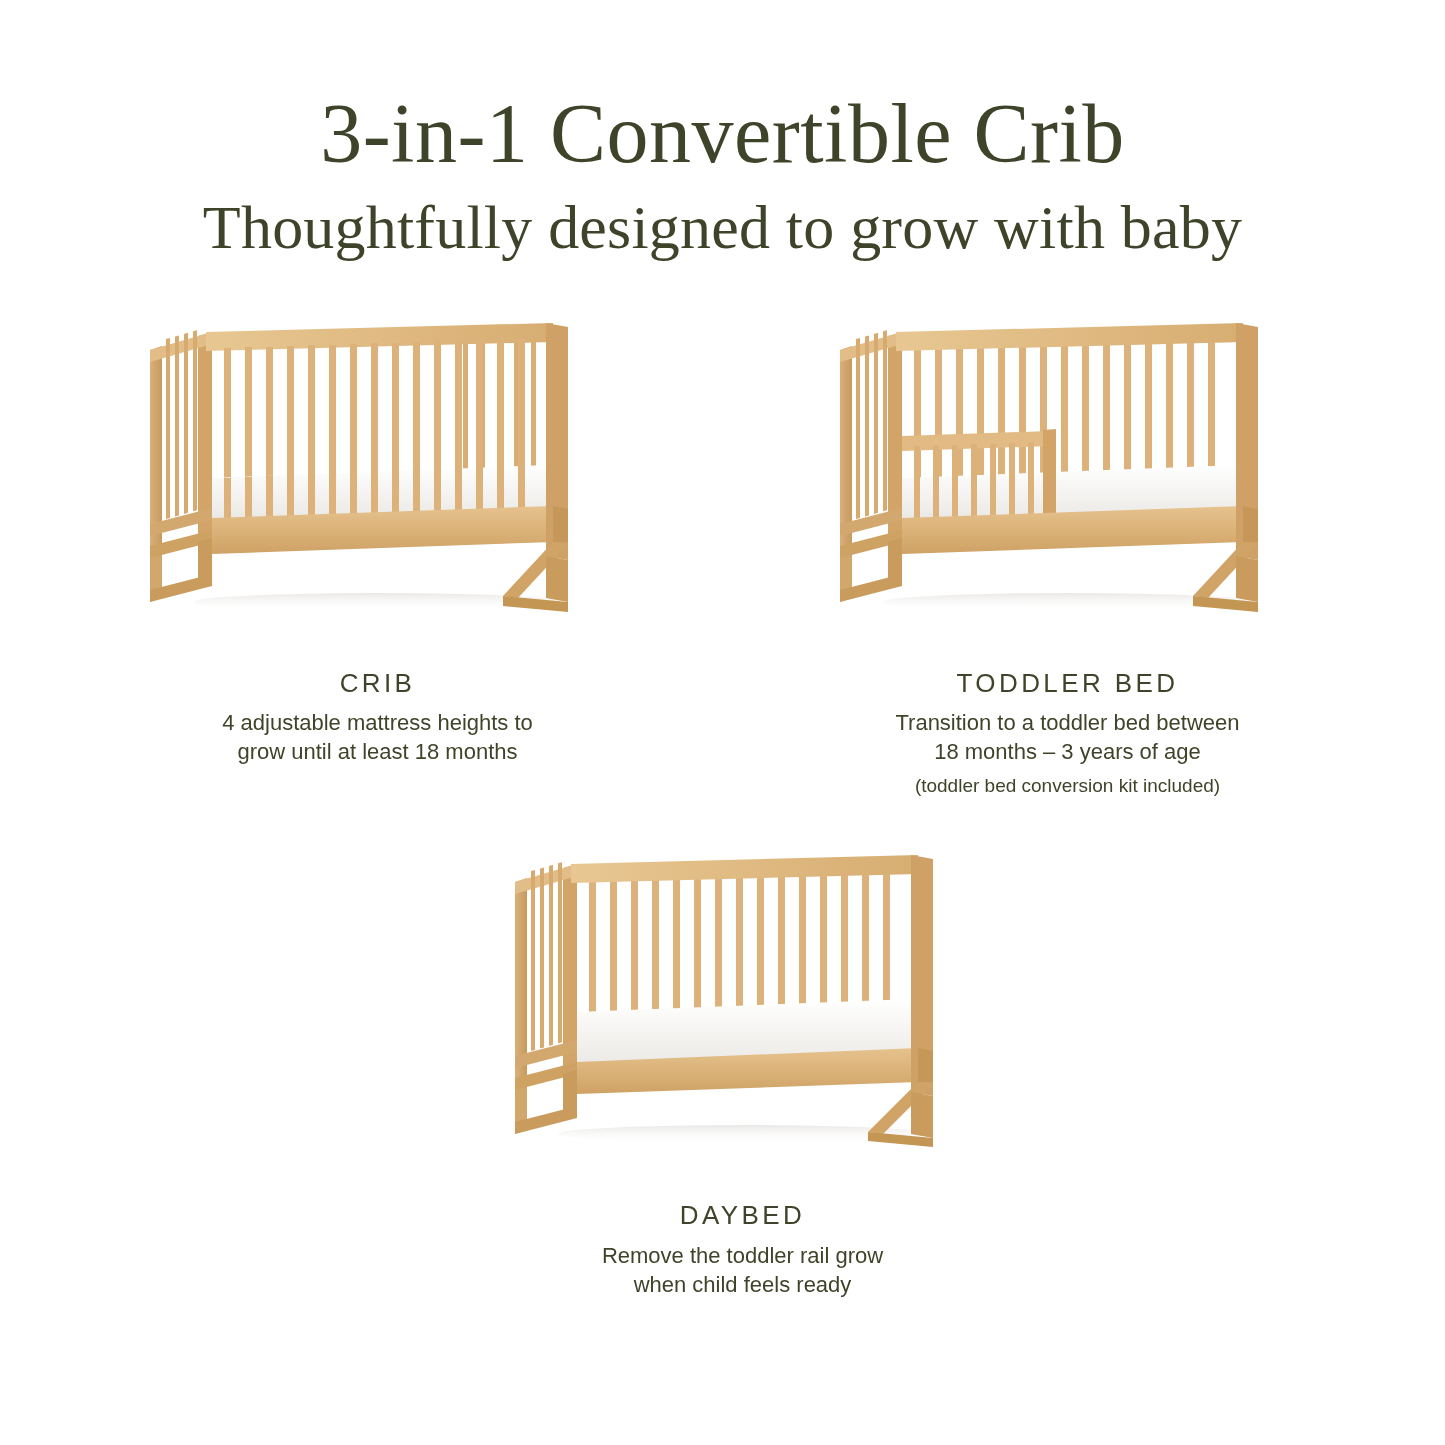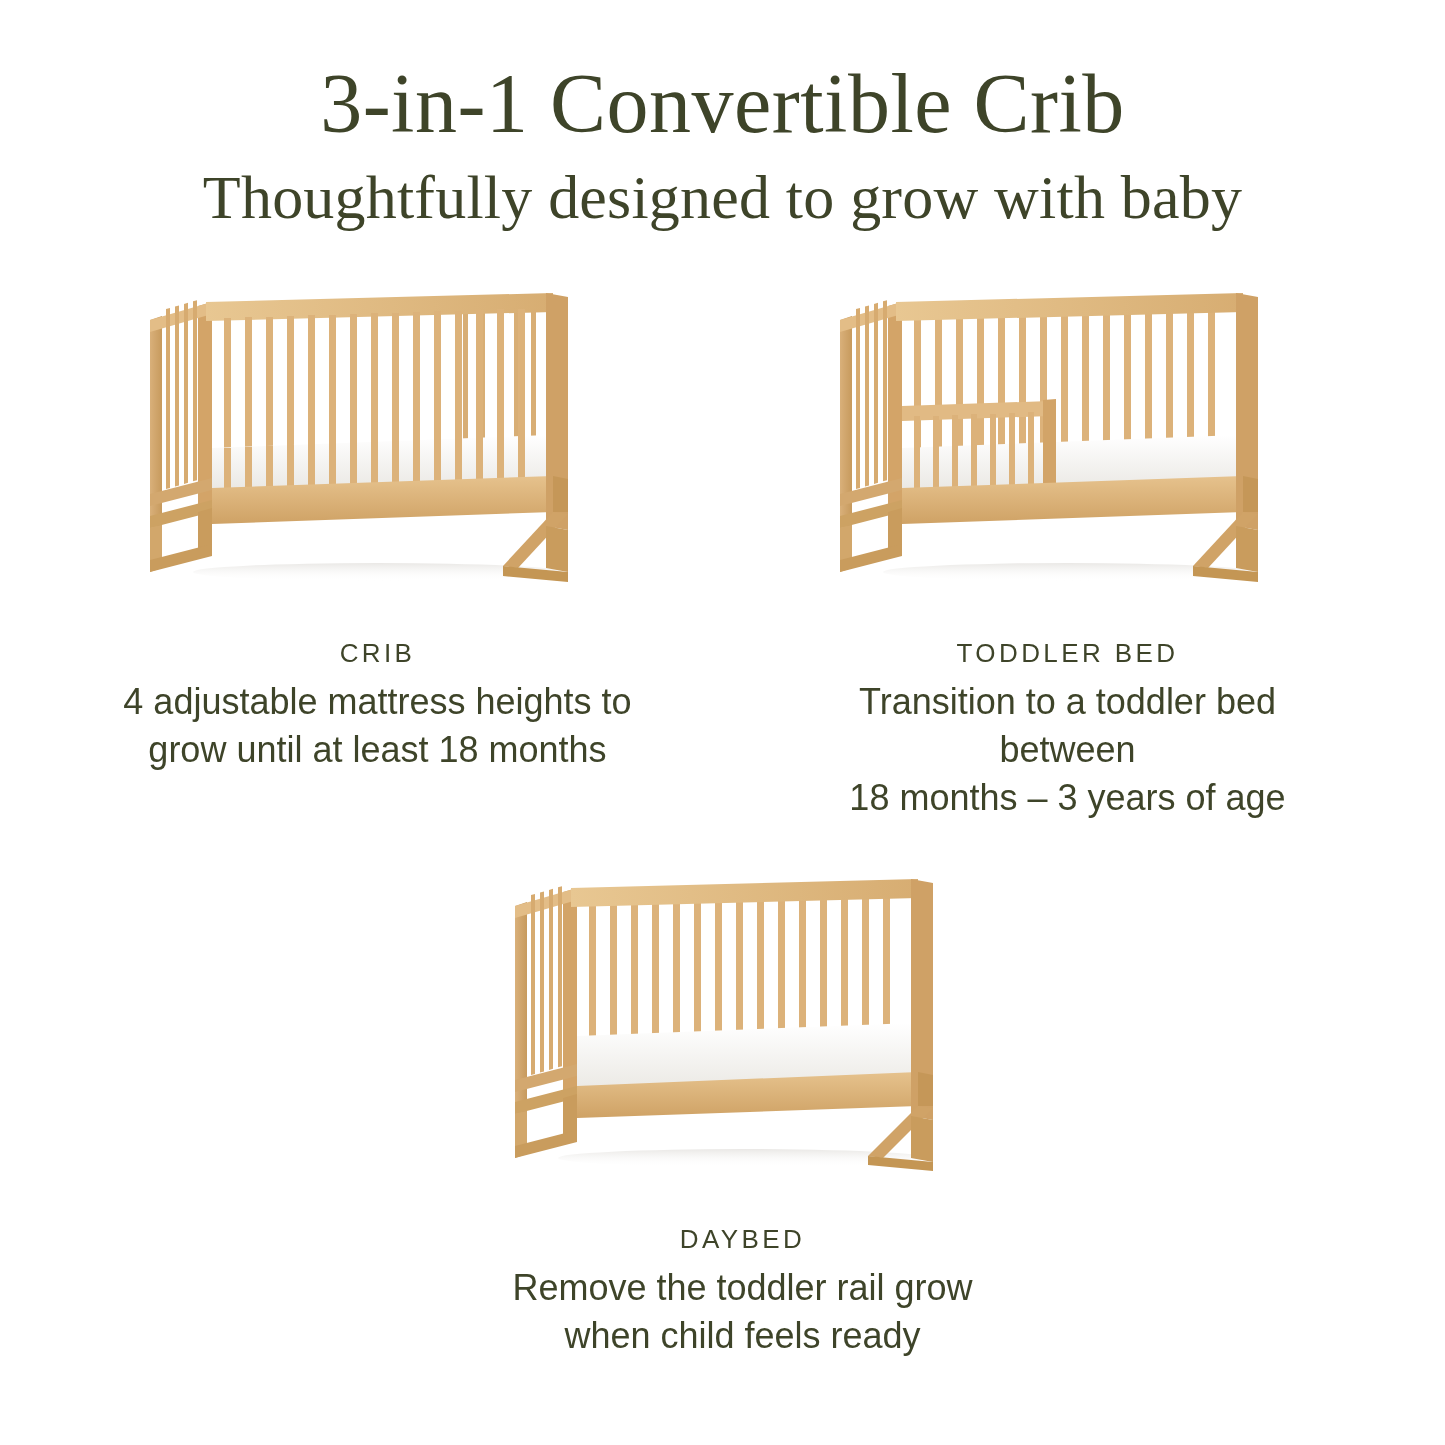--- a/index.html
+++ b/index.html
@@ -5,21 +5,21 @@
   html,body{margin:0;padding:0;}
   body{
     width:1445px;height:1445px;
     background:#ffffff;
     font-family:"Liberation Sans", sans-serif;
     overflow:hidden;
   }
   .page{position:relative;width:1445px;height:1445px;}
 
   
-  .header{padding-top:62px;text-align:center;}
+  .header{padding-top:92px;text-align:center;}
   .title{
     font-family:"Liberation Serif", serif;
     font-size:84px;
     line-height:1.0;
     color:#3e4429;
     font-weight:400;
     letter-spacing:0.5px;
   }
   .subtitle{
     font-family:"Liberation Serif", serif;
@@ -42,21 +42,21 @@
 
   .caption{text-align:center;margin-top:18px;}
   .cap-label{
     font-size:26px;
     letter-spacing:3.4px;
     color:#3e4429;
     font-weight:400;
     line-height:1.2;
   }
   .cap-text{
-    font-size:36px;
+    font-size:22px;
     line-height:1.33;
     color:#3e4429;
     margin-top:9px;
     font-weight:400;
   }
   .cap-note{
     font-size:19px;
     line-height:1.3;
     color:#3e4429;
     margin-top:7px;
@@ -287,20 +287,21 @@
           <polygon points="375,286 440,292 440,302 375,296" fill="#c49654"></polygon>
         </g>
       </svg>
 
       <div class="caption">
         <div class="cap-label">TODDLER BED</div>
         <div class="cap-text">
           <p>Transition to a toddler bed between</p>
           <p>18 months – 3 years of age</p>
         </div>
+        <div class="cap-note">(toddler bed conversion kit included)</div>
       </div>
     </div>
   </div>
 
   <div class="row row-bottom">
     <div class="card">
       <svg class="art-wide" viewBox="0 0 500 320">
         <defs>
           <linearGradient id="gFrontD" x1="0" y1="0" x2="0" y2="1">
             <stop offset="0" stop-color="#e6c28d"></stop>

